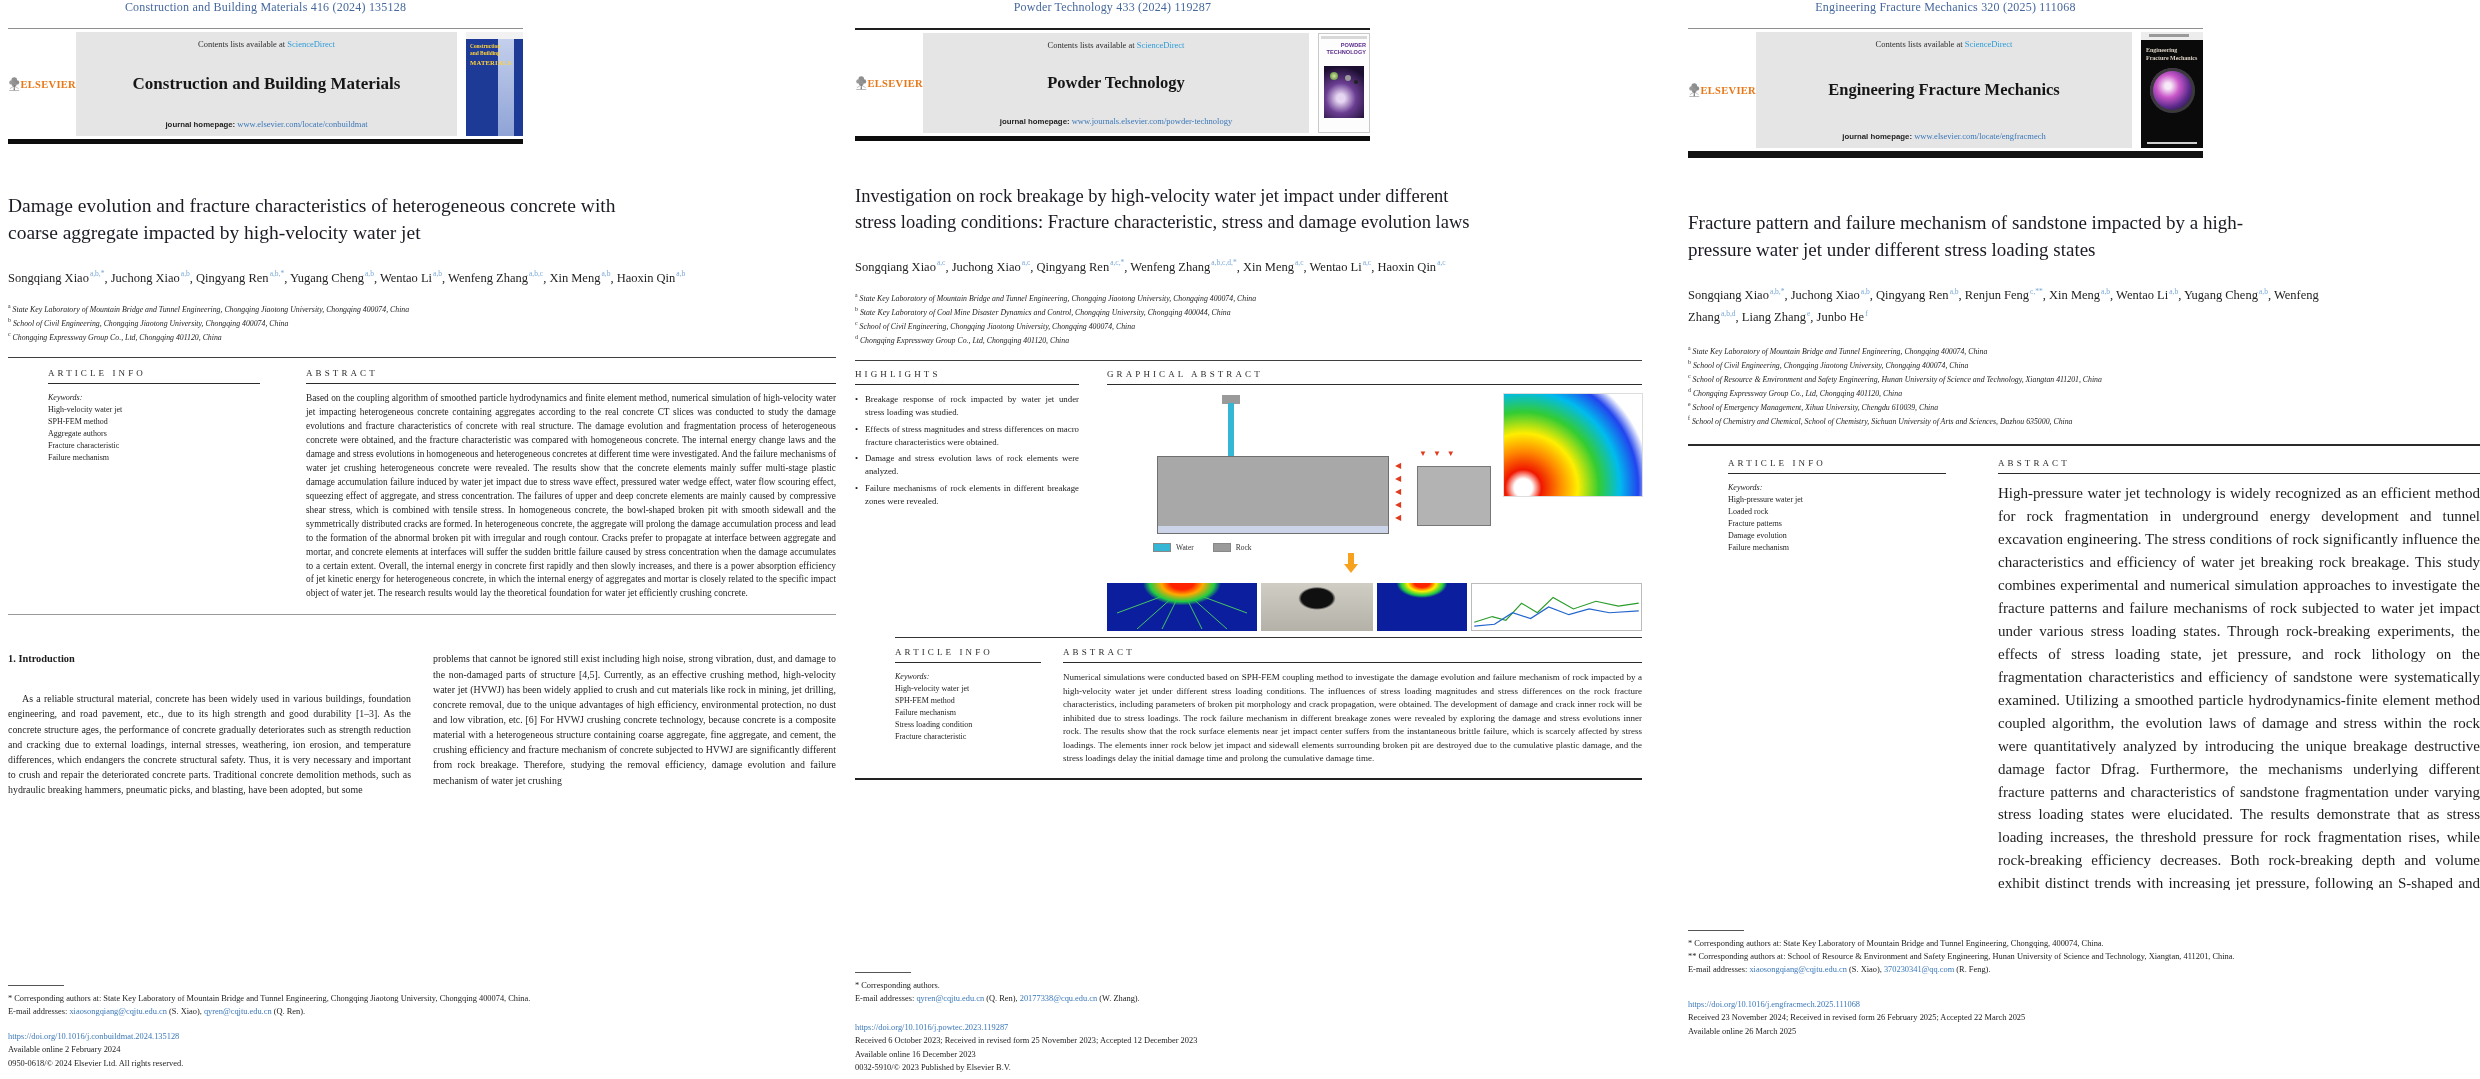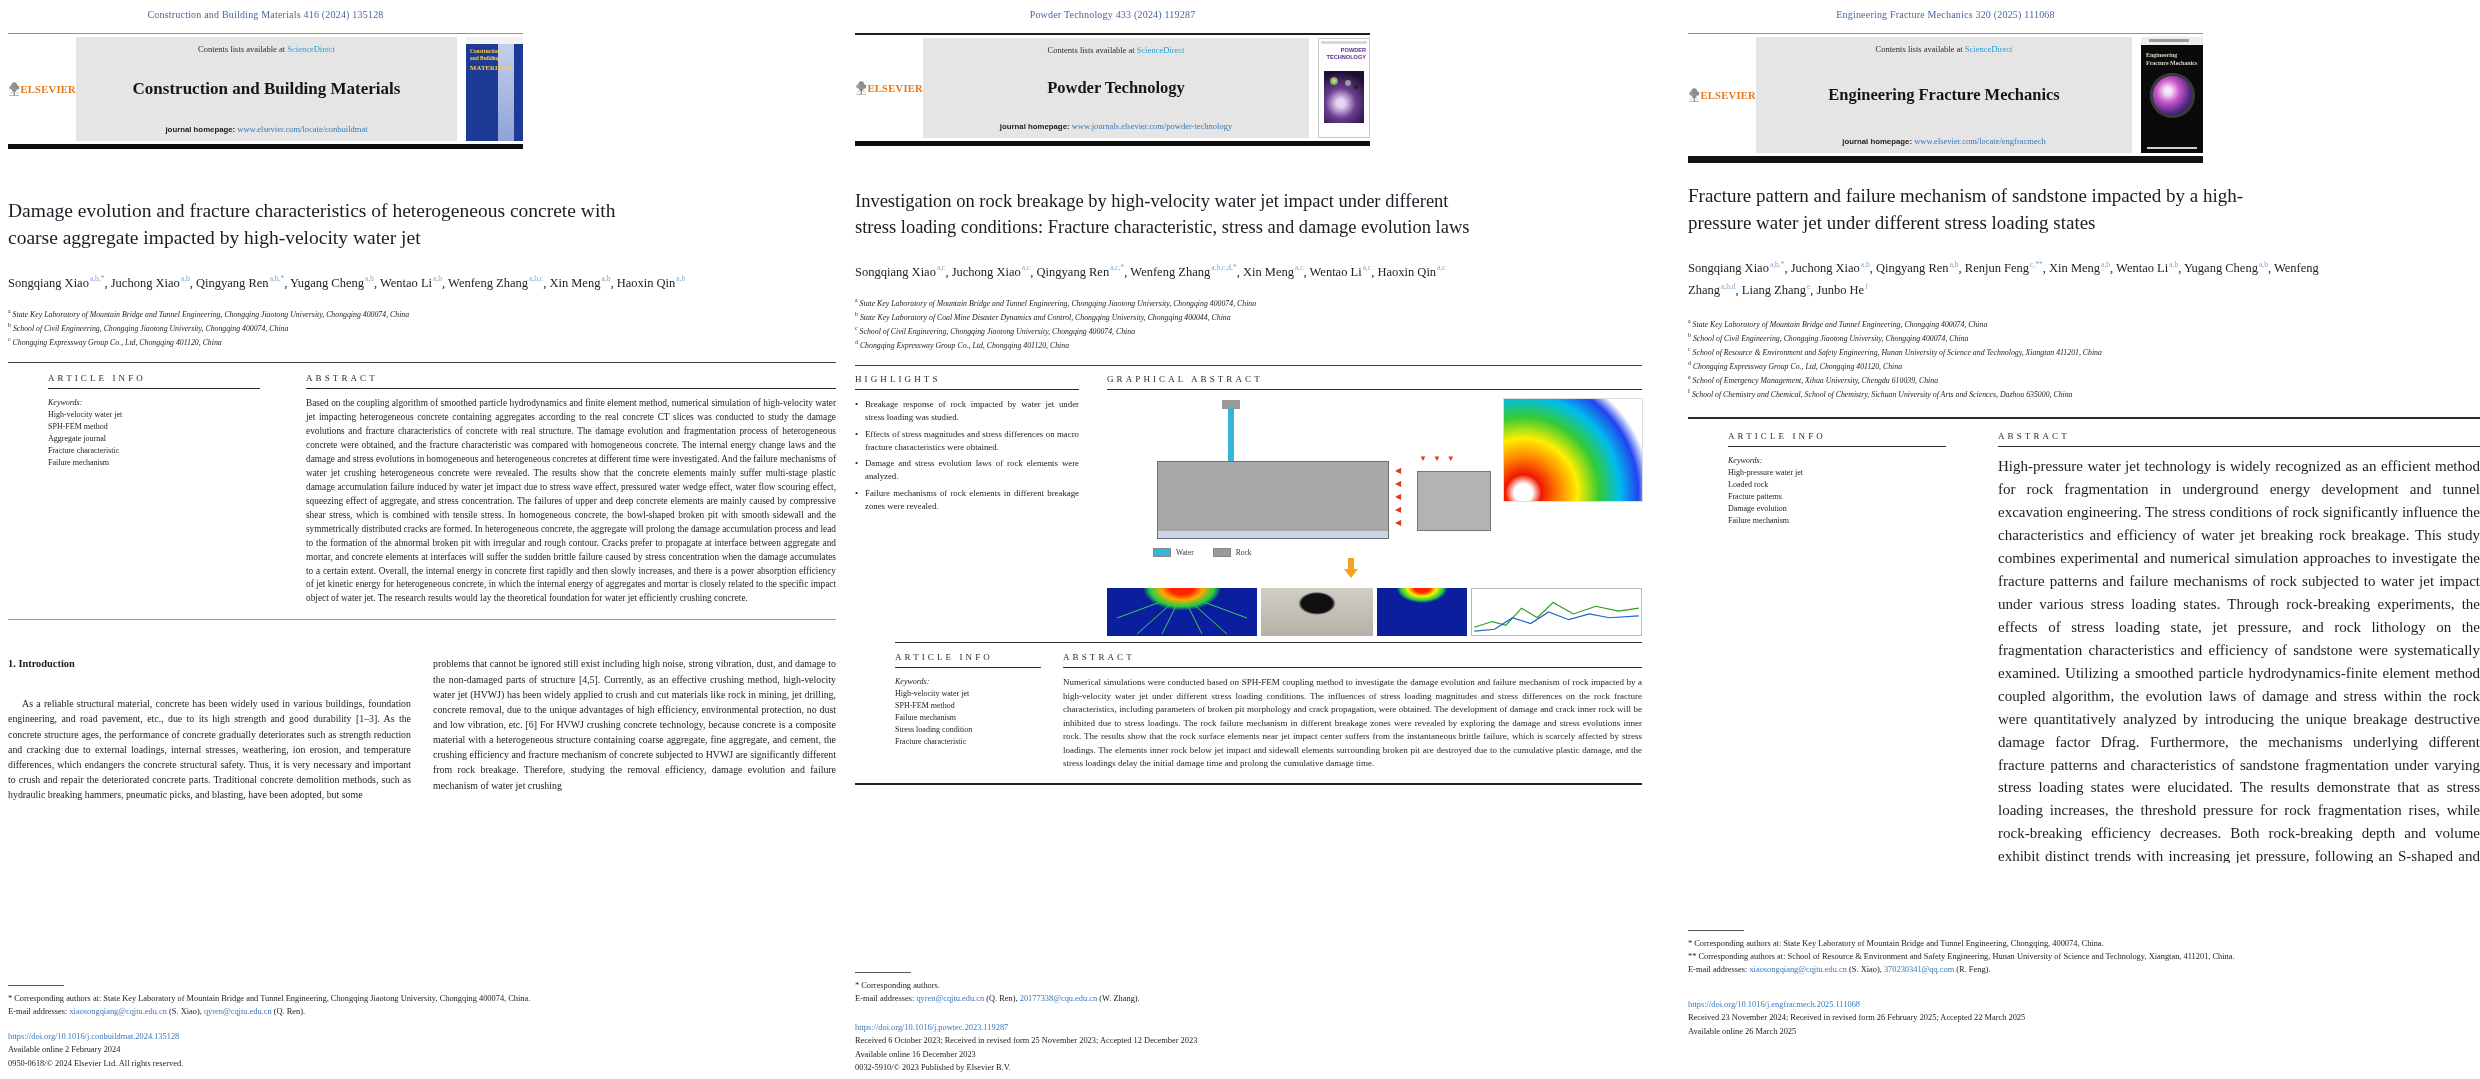--- a/index.html
+++ b/index.html
@@ -5,21 +5,21 @@
   html,body{margin:0;padding:0;background:#fff;}
   body{width:2480px;height:1079px;position:relative;overflow:hidden;
        font-family:"Liberation Serif",serif;color:#1c1c1c;}
   .page{position:absolute;top:0;height:1079px;background:#fff;}
   #p1{left:8px;width:828px;}
   #p2{left:855px;width:787px;}
   #p3{left:1688px;width:792px;}
 
   
   .hzone{width:515px;}
-  .cite{font-size:10px;color:#46689c;text-align:center;padding-top:9px;letter-spacing:.2px;}
+  .cite{font-size:12px;color:#46689c;text-align:center;letter-spacing:.2px;}
   .hrule{border-top:1px solid #8f8f8f;margin-top:13px;}
   #p2 .hrule{border-top:2.5px solid #1e1e1e;}
   .hflex{display:flex;align-items:stretch;margin-top:3px;}
   #p1 .hflex{height:104px;} #p2 .hflex{height:100px;} #p3 .hflex{height:116px;}
   .logo{width:68px;display:flex;align-items:center;justify-content:flex-end;padding-bottom:1px;}
   .els{color:#e87717;font-weight:bold;font-size:10.5px;letter-spacing:.3px;margin-top:1px;}
   .gbox{flex:1;background:#e5e5e5;display:flex;flex-direction:column;justify-content:space-between;text-align:center;padding:7px 4px;}
   .cline{font-size:8.5px;color:#2e2e2e;}
   .sd{color:#2d9bd6;}
   .jname{font-size:17px;font-weight:bold;color:#161616;}
@@ -53,21 +53,21 @@
      box-shadow:0 0 0 3px #3a3a3a inset;}
   .cv3-foot{position:absolute;left:6px;bottom:4px;width:50px;height:2px;background:#cfcfcf;}
 
   
   .tree{display:block;}
 
   
   .title{font-weight:400;color:#1b1b24;margin:0;}
   #p1 .title{margin-top:48px;font-size:19.5px;line-height:1.4;width:660px;}
   #p2 .title{margin-top:42px;font-size:18.5px;line-height:1.42;width:620px;}
-  #p3 .title{margin-top:20px;font-size:19px;line-height:1.42;width:600px;}
+  #p3 .title{margin-top:52px;font-size:19px;line-height:1.42;width:600px;}
   .authors{margin-top:20px;font-size:12.5px;line-height:1.8;color:#222;}
   #p1 .authors{width:730px;} #p2 .authors{width:750px;} #p3 .authors{width:640px;}
   .asup{color:#7aa9d9;font-size:7.5px;margin-left:1px;}
   .affils{margin-top:13px;}
   #p3 .affils{margin-top:15px;}
   .affil{font-size:7.8px;font-style:italic;line-height:1.6;color:#242424;}
   .affil sup{font-size:5.8px;font-style:normal;margin-right:2px;}
 
   
   .sep-rule{border-top:1.5px solid #3f3f3f;margin-top:13px;}
@@ -191,21 +191,21 @@
   <div class="sep-rule"></div>
 
   <div class="ia">
     <div class="ia-left">
       <div class="h-small">ARTICLE INFO</div>
       <div class="h-underline"></div>
       <div class="kw-label">Keywords:</div>
       <div>
           <div class="kw-item">High-velocity water jet</div>
           <div class="kw-item">SPH-FEM method</div>
-          <div class="kw-item">Aggregate journal</div>
+          <div class="kw-item">Aggregate authors</div>
           <div class="kw-item">Fracture characteristic</div>
           <div class="kw-item">Failure mechanism</div>
         </div>
     </div>
     <div class="ia-right">
       <div class="h-small">ABSTRACT</div>
       <div class="h-underline"></div>
       <div class="abst">Based on the coupling algorithm of smoothed particle hydrodynamics and finite element method, numerical simulation of high-velocity water jet impacting heterogeneous concrete containing aggregates according to the real concrete CT slices was conducted to study the damage evolutions and fracture characteristics of concrete with real structure. The damage evolution and fragmentation process of heterogeneous concrete were obtained, and the fracture characteristic was compared with homogeneous concrete. The internal energy change laws and the damage and stress evolutions in homogeneous and heterogeneous concretes at different time were investigated. And the failure mechanisms of water jet crushing heterogeneous concrete were revealed. The results show that the concrete elements mainly suffer multi-stage plastic damage accumulation failure induced by water jet impact due to stress wave effect, pressured water wedge effect, water flow scouring effect, squeezing effect of aggregate, and stress concentration. The failures of upper and deep concrete elements are mainly caused by compressive shear stress, which is combined with tensile stress. In homogeneous concrete, the bowl-shaped broken pit with smooth sidewall and the symmetrically distributed cracks are formed. In heterogeneous concrete, the aggregate will prolong the damage accumulation process and lead to the formation of the abnormal broken pit with irregular and rough contour. Cracks prefer to propagate at interface between aggregate and mortar, and concrete elements at interfaces will suffer the sudden brittle failure caused by stress concentration when the damage accumulates to a certain extent. Overall, the internal energy in concrete first rapidly and then slowly increases, and there is a power absorption efficiency of jet kinetic energy for heterogeneous concrete, in which the internal energy of aggregates and mortar is closely related to the specific impact object of water jet. The research results would lay the theoretical foundation for water jet efficiently crushing concrete.</div>
     </div>
   </div>

